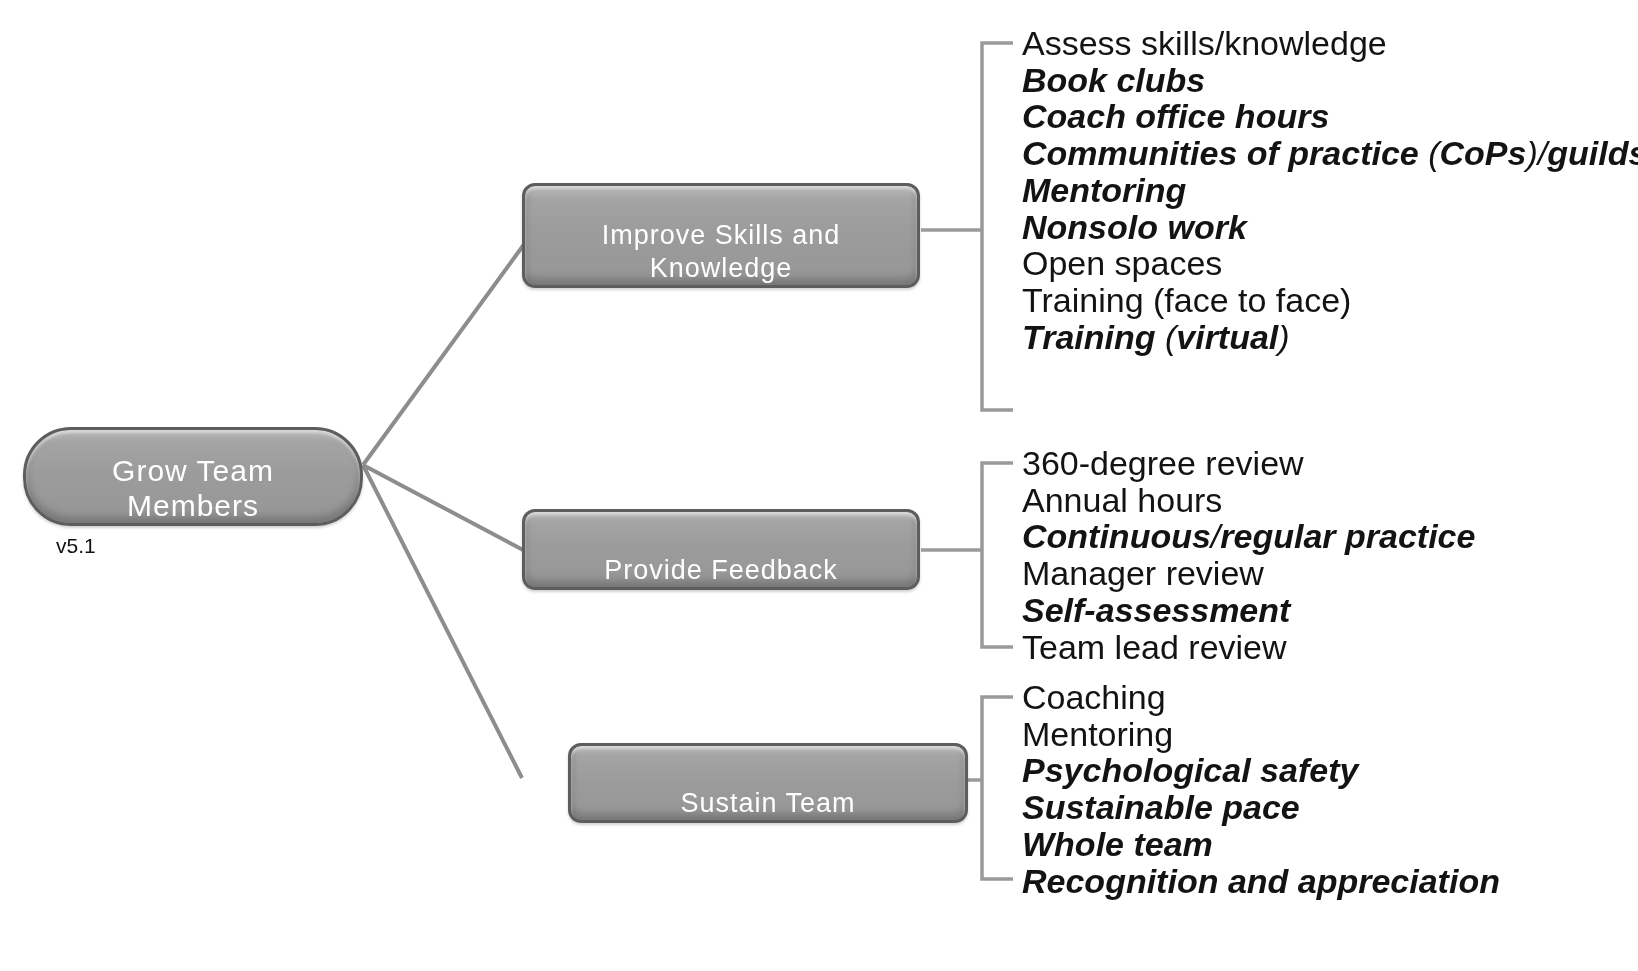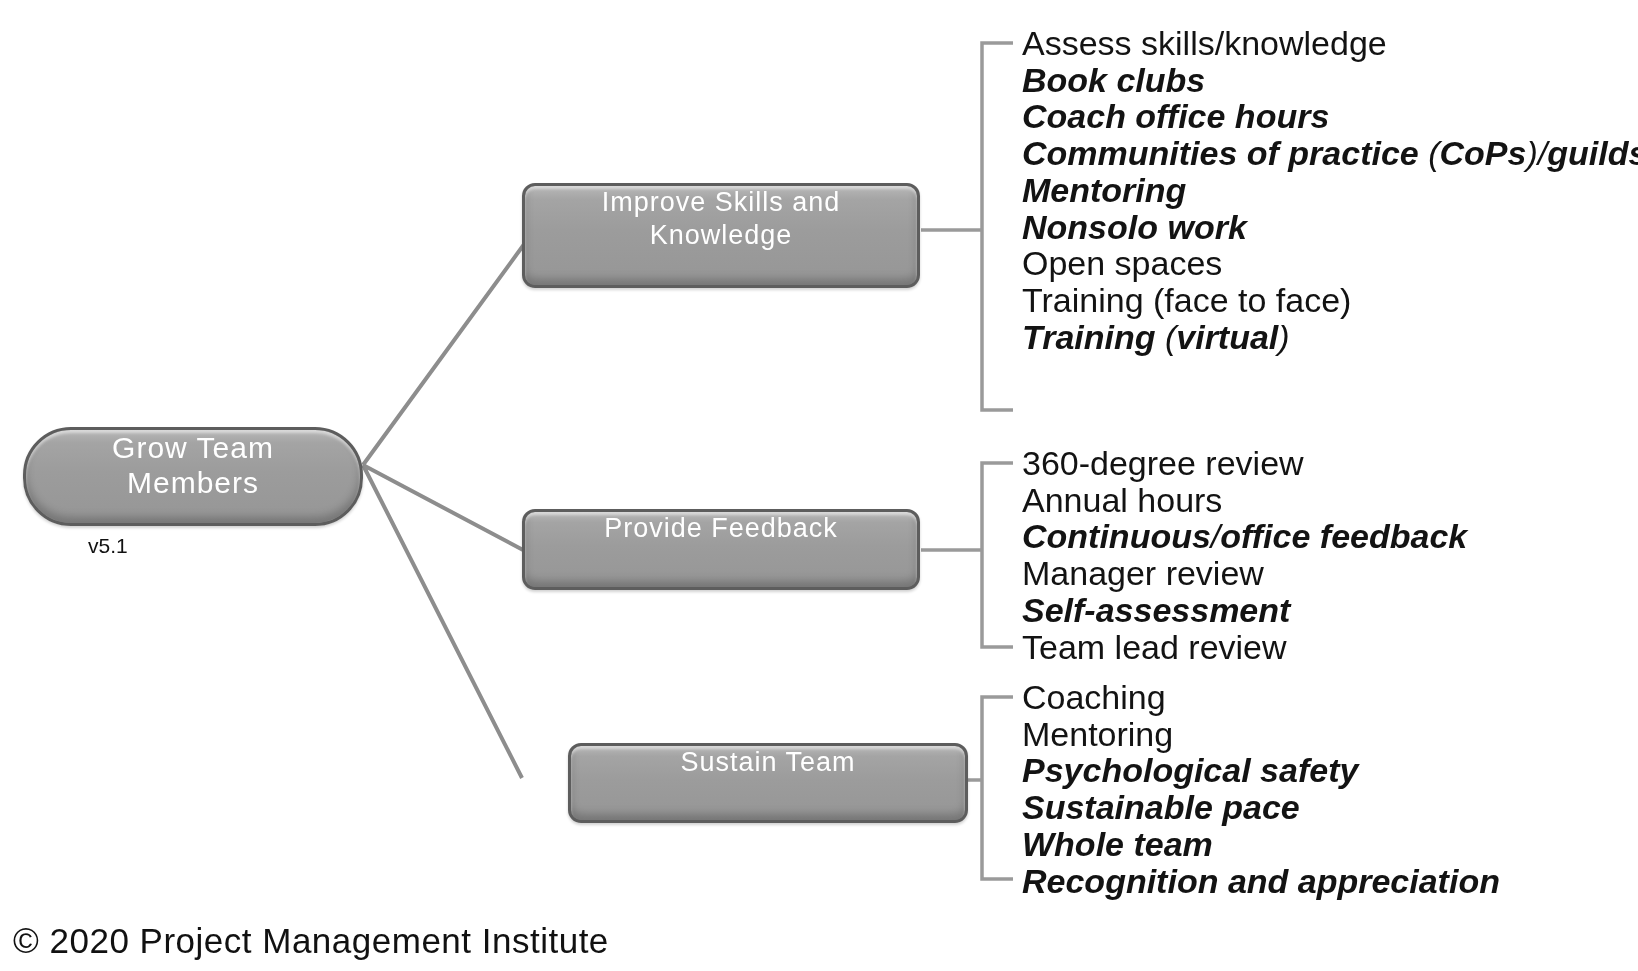--- a/index.html
+++ b/index.html
@@ -13,21 +13,21 @@
   }
   svg.wires { position: absolute; left: 0; top: 0; }
 
   .node {
     position: absolute;
     box-sizing: border-box;
     background: linear-gradient(180deg, #b7b7b7 0%, #a4a4a4 14%, #9c9c9c 45%, #969696 100%);
     border: 3px solid #5d5d5d;
     color: #ffffff;
     display: flex;
-    align-items: flex-start;
+    align-items: flex-end;
     justify-content: center;
     text-align: center;
     letter-spacing: 1px;
     box-shadow:
       inset 0 3px 3px rgba(255,255,255,0.5),
       inset 0 -6px 8px rgba(0,0,0,0.22),
       0 2px 3px rgba(0,0,0,0.18);
   }
   .node-root {
     left: 23px; top: 427px;
@@ -44,21 +44,20 @@
   }
   .node-branch-1 { left: 522px; top: 183px; width: 398px; height: 105px; padding: 0 55px; }
   .node-branch-2 { left: 522px; top: 509px; width: 398px; height: 81px; }
   .node-branch-3 { left: 520px; top: 743px; width: 400px; height: 80px; margin-left: 48px; }
 
   .version-tag {
     position: absolute;
     left: 56px; top: 534px;
     font-size: 21px;
     color: #111111;
-    margin-left: 32px;
   }
 
   .items {
     position: absolute;
     left: 1022px;
     font-size: 34px;
     line-height: 36.7px;
     color: #131313;
     white-space: nowrap;
   }
@@ -114,30 +113,29 @@
       <div class="item em"><span>Mentoring</span></div>
       <div class="item em"><span>Nonsolo work</span></div>
       <div class="item">Open spaces</div>
       <div class="item">Training (face to face)</div>
       <div class="item em"><span>Training </span><span class="pun">(</span><span>virtual</span><span class="pun">)</span></div>
     </div>
 
   <div class="items items-2">
       <div class="item">360-degree review</div>
       <div class="item">Annual hours</div>
-      <div class="item em"><span>Continuous</span><span class="pun">/</span><span>office feedback</span></div>
+      <div class="item em"><span>Continuous</span><span class="pun">/</span><span>regular practice</span></div>
       <div class="item">Manager review</div>
       <div class="item em"><span>Self-assessment</span></div>
       <div class="item">Team lead review</div>
     </div>
 
   <div class="items items-3">
       <div class="item">Coaching</div>
       <div class="item">Mentoring</div>
       <div class="item em"><span>Psychological safety</span></div>
       <div class="item em"><span>Sustainable pace</span></div>
       <div class="item em"><span>Whole team</span></div>
       <div class="item em"><span>Recognition and appreciation</span></div>
     </div>
 
-  <div class="footer-note">© 2020 Project Management Institute</div>
 
 </div>
 
 </body></html>

